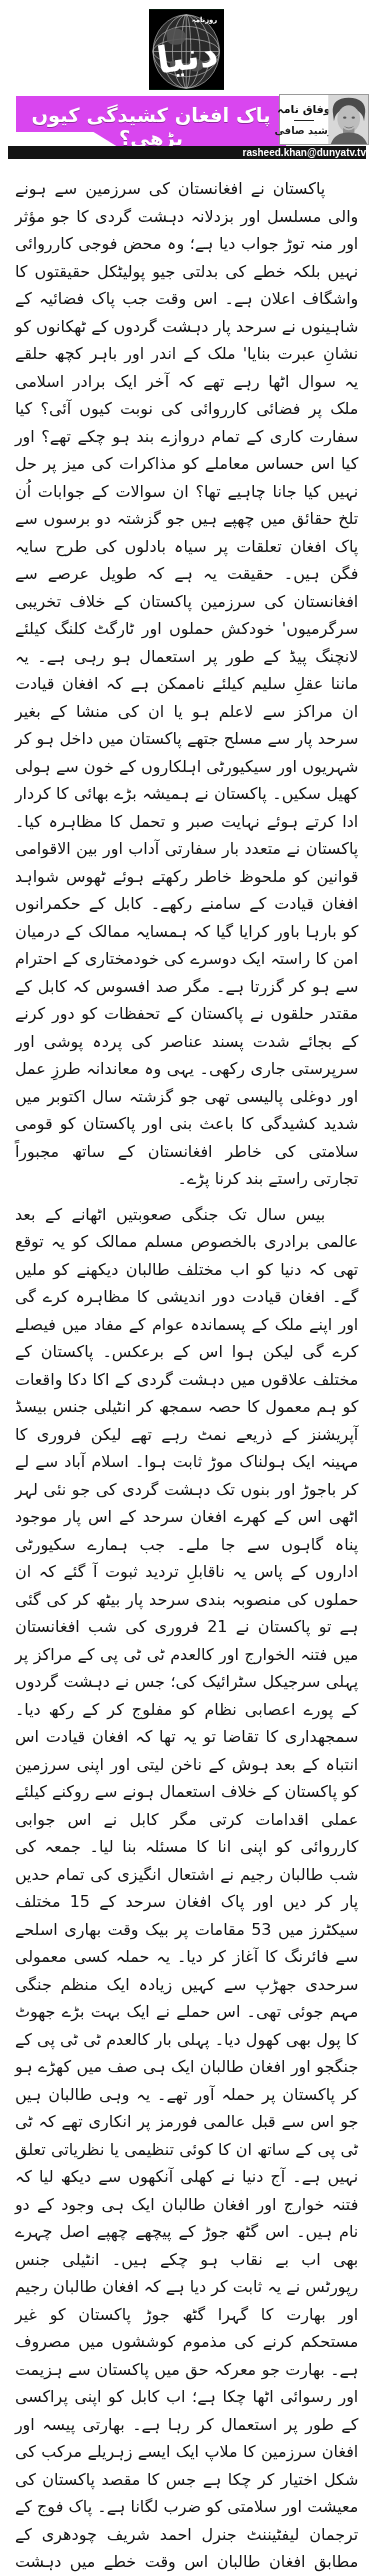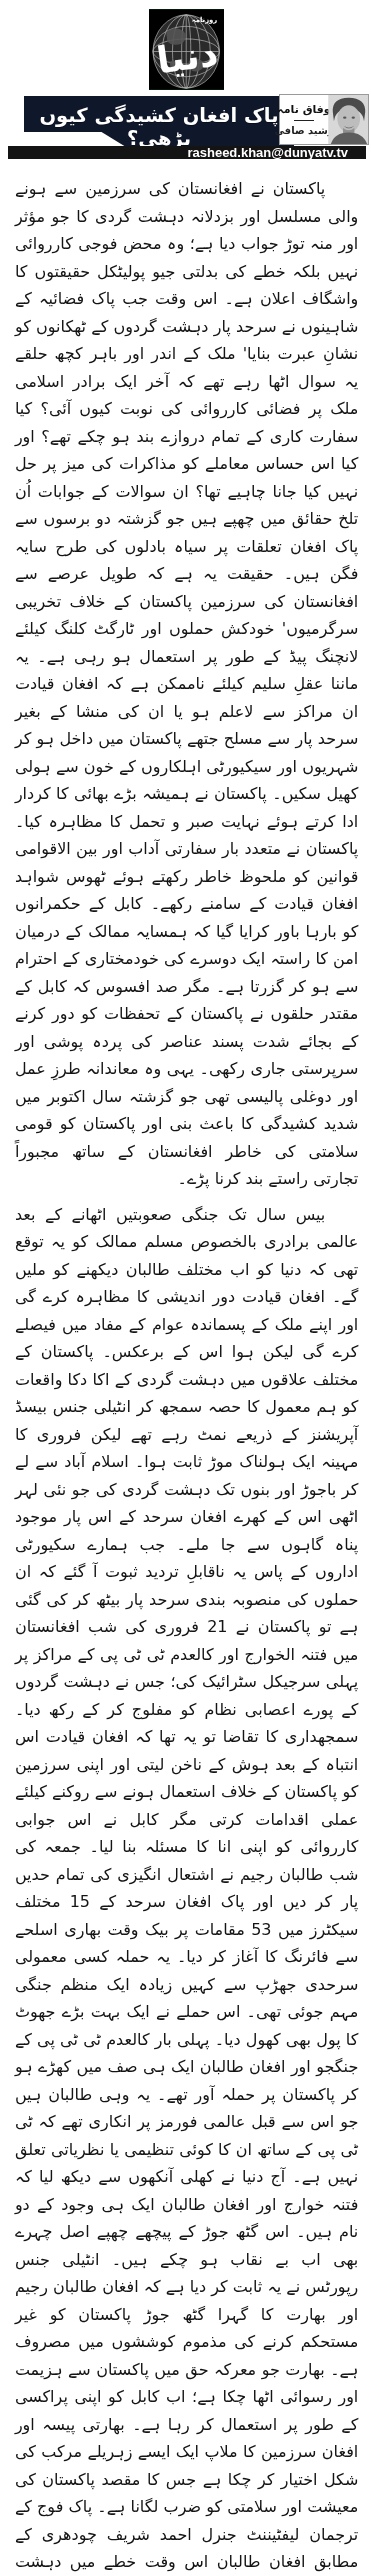--- a/index.html
+++ b/index.html
@@ -8,22 +8,22 @@
     font-family:"DejaVu Sans",sans-serif;overflow:hidden;
   }
   
   .logo{
     position:absolute;left:149px;top:8.6px;width:75px;height:81px;
     background:#22c55e;
   }
   .logo svg{display:block;}
   
   .headline-bar{
-    position:absolute;left:24px;top:96px;width:270px;height:51px;
-    background:#0f172a;
+    position:absolute;left:16px;top:96px;width:270px;height:51px;
+    background:#d946ef;
   }
   .headline{
     position:absolute;left:0;right:0;top:8px;
     color:#ffffff;font-size:19.5px;font-weight:bold;text-align:center;
     direction:rtl;letter-spacing:0;
     text-shadow:0 0.6px 0.6px rgba(0,0,0,.35);
   }
   .date-wedge{
     position:absolute;left:0;bottom:0;width:102px;height:15px;
     background:#ffffff;
@@ -48,21 +48,21 @@
   .column-name{font-size:11px;font-weight:bold;color:#111;white-space:nowrap;}
   .author-rule{width:19.5px;border-top:1.1px solid #222;margin:3.4px 0 4px 0;}
   .author-name{font-size:10px;font-weight:bold;color:#222;white-space:nowrap;}
   .author-photo{flex:1;overflow:hidden;}
   
   .email-bar{
     position:absolute;left:8px;top:146px;width:358px;height:13px;
     background:#141414;display:flex;align-items:center;justify-content:flex-end;
   }
   .email-text{
-    color:#ffffff;font-size:13px;font-weight:bold;padding-right:18px;
+    color:#ffffff;font-size:10px;font-weight:bold;padding-right:0;
     font-family:"Liberation Sans","DejaVu Sans",sans-serif;
   }
   
   .article{
     position:absolute;left:6.9px;right:5.7px;top:167px;
     direction:rtl;text-align:justify;
     color:#141414;font-size:16px;line-height:27.5px;
     font-family:"DejaVu Sans",sans-serif;
   }
   .article p{margin:8px;padding:0;text-indent:33px;}

